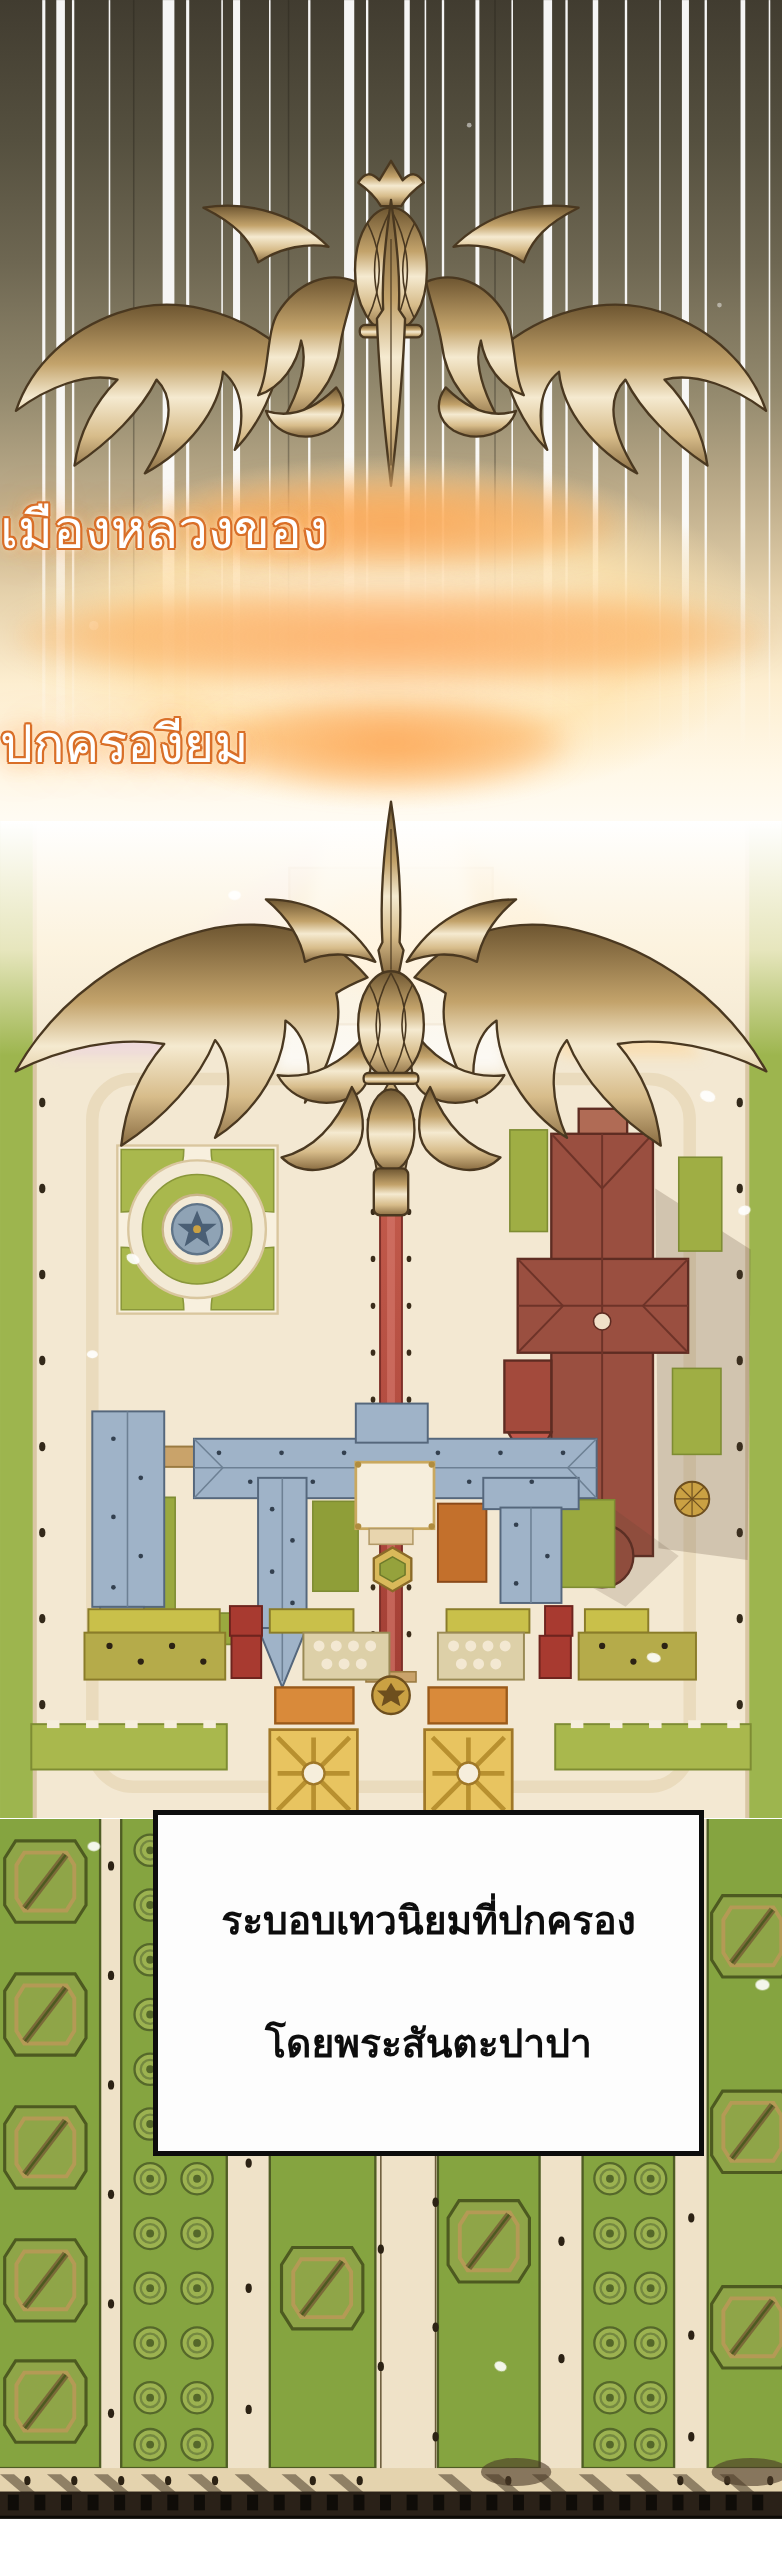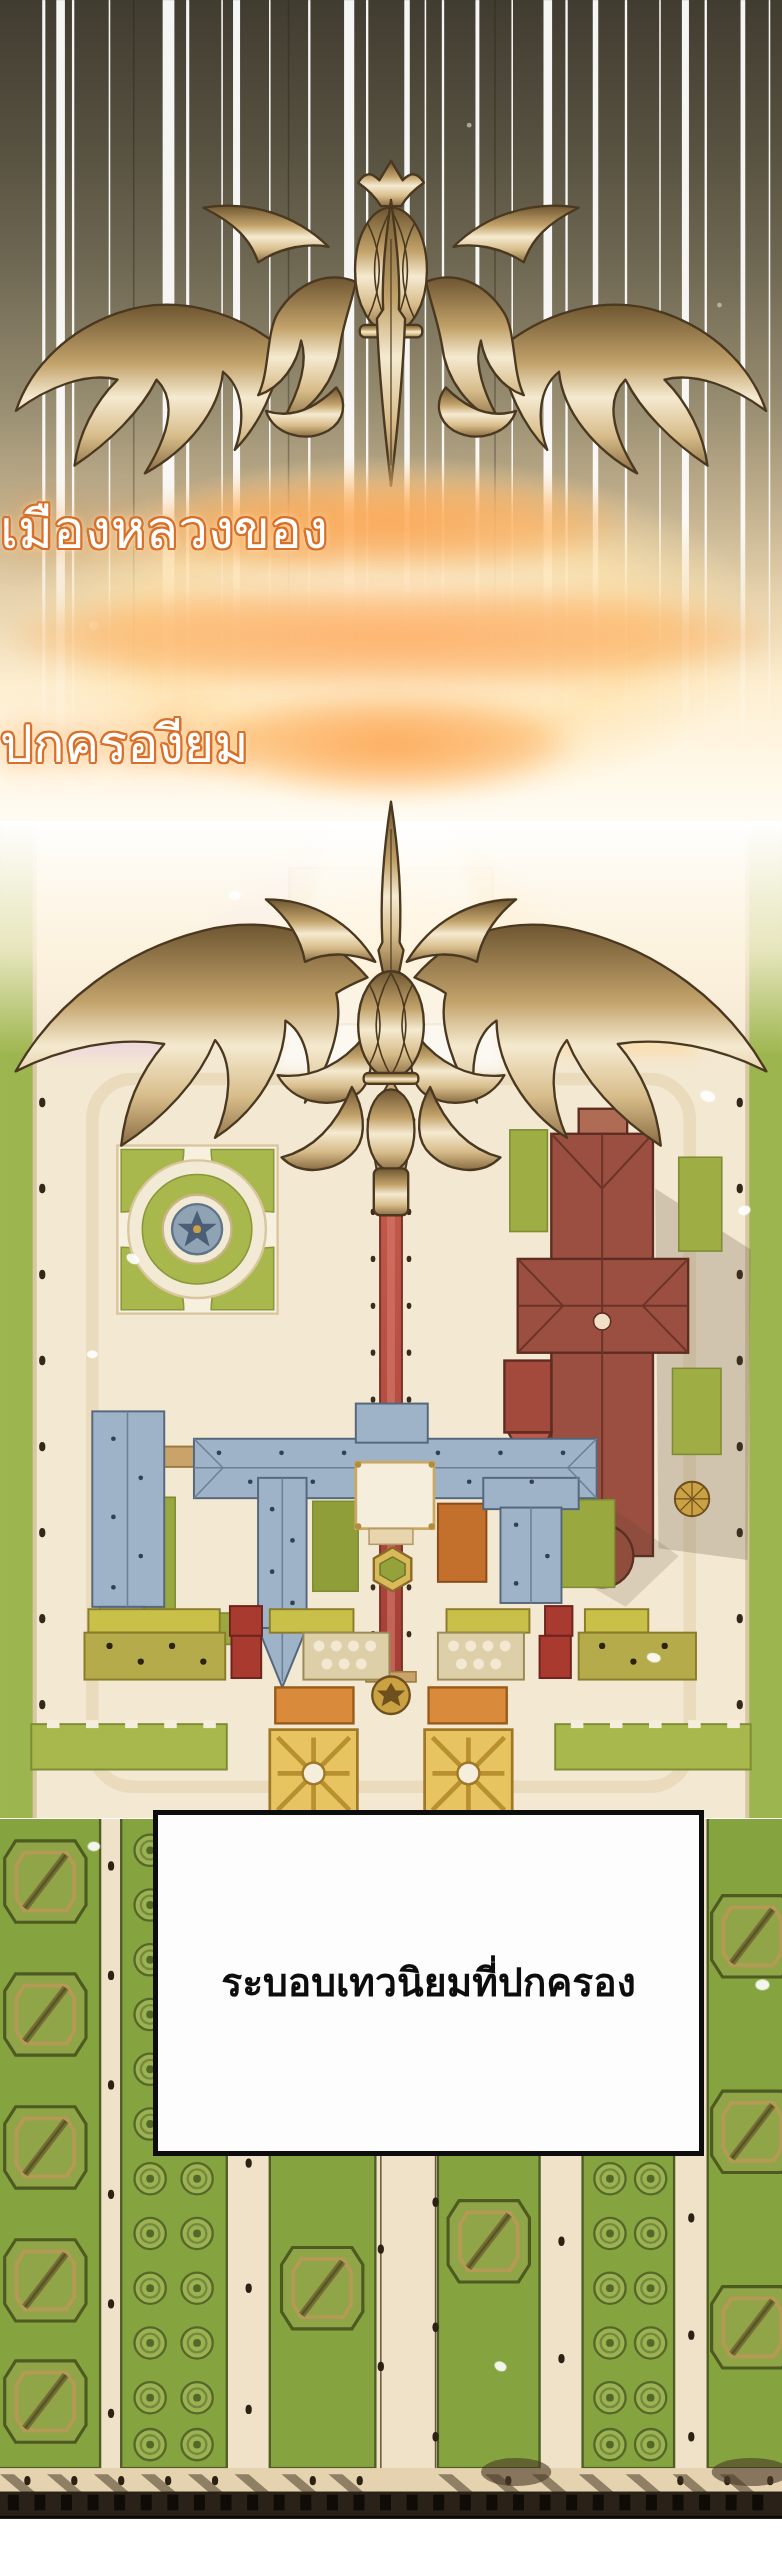--- a/index.html
+++ b/index.html
@@ -470,20 +470,21 @@
         <path d="M472,258 Q500,310 472,362 M528,258 Q500,310 528,362 M500,244 Q462,310 500,376 M500,244 Q538,310 500,376" fill="none" stroke-width="2"></path>
         <rect x="465" y="372" width="70" height="14" rx="6"></rect>
         <ellipse cx="500" cy="445" rx="30" ry="52"></ellipse>
         <rect x="478" y="494" width="44" height="60" rx="8"></rect>
       </g>
     </g>
   </svg>
 
   <div class="caption-box">
     <div class="caption-line">ระบอบเทวนิยมที่ปกครอง</div>
+    <div class="caption-line">โดยพระสันตะปาปา</div>
   </div>
 
   <svg id="garden" width="782" height="757" viewBox="0 0 968 937" preserveAspectRatio="none">
     
   </svg>
   <svg id="garden" width="782" height="757" viewBox="0 0 1000 968" style="position:absolute;left:0;top:1819px;z-index:1;">
     <defs>
       <g id="knot">
         <path d="M-38,-52 L38,-52 L52,-30 L52,30 L38,52 L-38,52 L-52,30 L-52,-30 Z" fill="#8fa548" stroke="#4d5a20" stroke-width="4"></path>
         <path d="M-27,-37 L27,-37 L37,-21 L37,21 L27,37 L-27,37 L-37,21 L-37,-21 Z" fill="none" stroke="#b49a55" stroke-width="5"></path>

